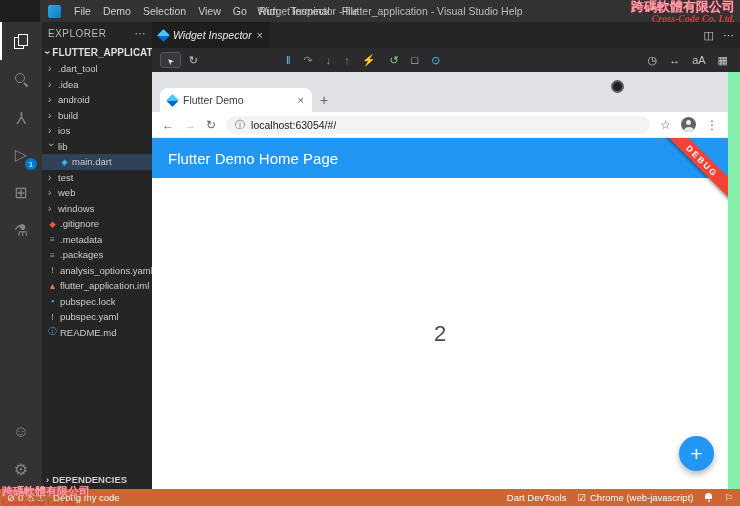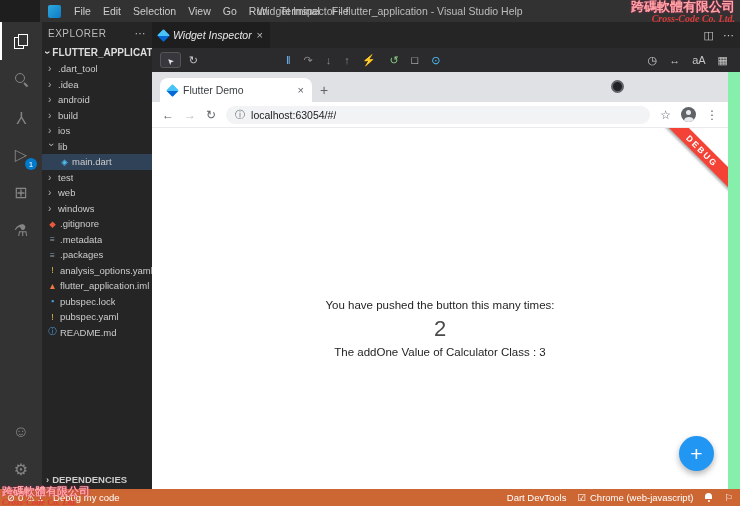--- a/index.html
+++ b/index.html
@@ -69,21 +69,21 @@
   .cursor-g { display:inline-block; transform:rotate(-135deg); font-size:8px; color:#e5e5e5; }
   .tb { cursor:pointer; }
   .dbg-group { display:flex; align-items:center; gap:13px; margin-left:88px; }
   .right-group { margin-left:auto; display:flex; align-items:center; gap:12px; padding-right:4px; font-size:11px; color:#c5c5c5; }
   .right-group span { cursor:pointer; }
   .c-blue { color:#75beff; } .c-grey { color:#8a8a8a; } .c-yellow { color:#f5d76e; }
   .c-green { color:#89d185; } .c-light { color:#d7d7d7; } .c-cyan { color:#4fc1ff; }
 
   
   .browser { flex:1; margin-right:12px; display:flex; flex-direction:column; background:#fff; min-height:0; }
-  .tabstrip { height:30px; background:#dfe1e5; display:flex; align-items:flex-end; padding-left:8px; position:relative; flex:none; }
+  .tabstrip { height:40px; background:#dfe1e5; display:flex; align-items:flex-end; padding-left:8px; position:relative; flex:none; }
   .btab { height:24px; width:152px; background:#ffffff; border-radius:8px 8px 0 0; display:flex; align-items:center; gap:6px; padding:0 8px; font-size:10.5px; color:#3c4043; cursor:pointer; }
   .btab-label { flex:1; white-space:nowrap; overflow:hidden; }
   .btab-close { color:#5f6368; font-size:11px; cursor:pointer; }
   .newtab { margin:0 0 5px 8px; font-size:14px; line-height:14px; color:#5f6368; cursor:pointer; }
   .strip-control { position:absolute; right:104px; top:8px; width:13px; height:13px; border-radius:50%; background:#202124; border:2px solid #5f6368; cursor:pointer; }
   .addressbar { height:26px; background:#ffffff; display:flex; align-items:center; gap:10px; padding:0 10px; border-bottom:1px solid #e8eaed; flex:none; }
   .nav-ic { font-size:12px; color:#5f6368; cursor:pointer; }
   .nav-ic.disabled { color:#b8bcc1; }
   .omnibox { flex:1; height:18px; border-radius:9px; background:#f1f3f4; display:flex; align-items:center; gap:6px; padding:0 9px; cursor:text; }
   .omni-info { font-size:10px; color:#5f6368; }
@@ -112,21 +112,21 @@
   .bell::after { content:""; position:absolute; left:3.5px; top:6.5px; width:2px; height:2px; background:#fff; border-radius:50%; }
 </style>
 </head>
 <body>
 
 <div class="window">
 
   <div class="titlebar">
     <div class="vslogo"></div>
     <span class="menu-item">File</span>
-    <span class="menu-item">Edit</span>
+    <span class="menu-item">Demo</span>
     <span class="menu-item">Selection</span>
     <span class="menu-item">View</span>
     <span class="menu-item">Go</span>
     <span class="menu-item">Run</span>
     <span class="menu-item">Terminal</span>
     <span class="menu-item">File</span>
     <span class="tb-title">Widget Inspector - flutter_application - Visual Studio Help</span>
   </div>
 
   <div class="wm wm-top">
@@ -308,25 +308,26 @@
           <div class="omnibox">
             <span class="omni-info">ⓘ</span>
             <span class="omni-url">localhost:63054/#/</span>
           </div>
           <span class="nav-ic">☆</span>
           <span class="avatar"></span>
           <span class="nav-ic">⋮</span>
         </div>
 
         <div class="page">
+          <div class="appbar">
+            <span>Flutter Demo Home Page</span>
+          </div>
           <div class="debug-ribbon">DEBUG</div>
           <div class="body-center">
-            <div class="line1">You have pushed the button this many times:</div>
             <div class="counter">2</div>
-            <div class="line2">The addOne Value of Calculator Class : 3</div>
           </div>
           <div class="fab">+</div>
         </div>
       </div>
 
     </div>
   </div>
 
   <div class="statusbar">
     <div class="sb-group">

